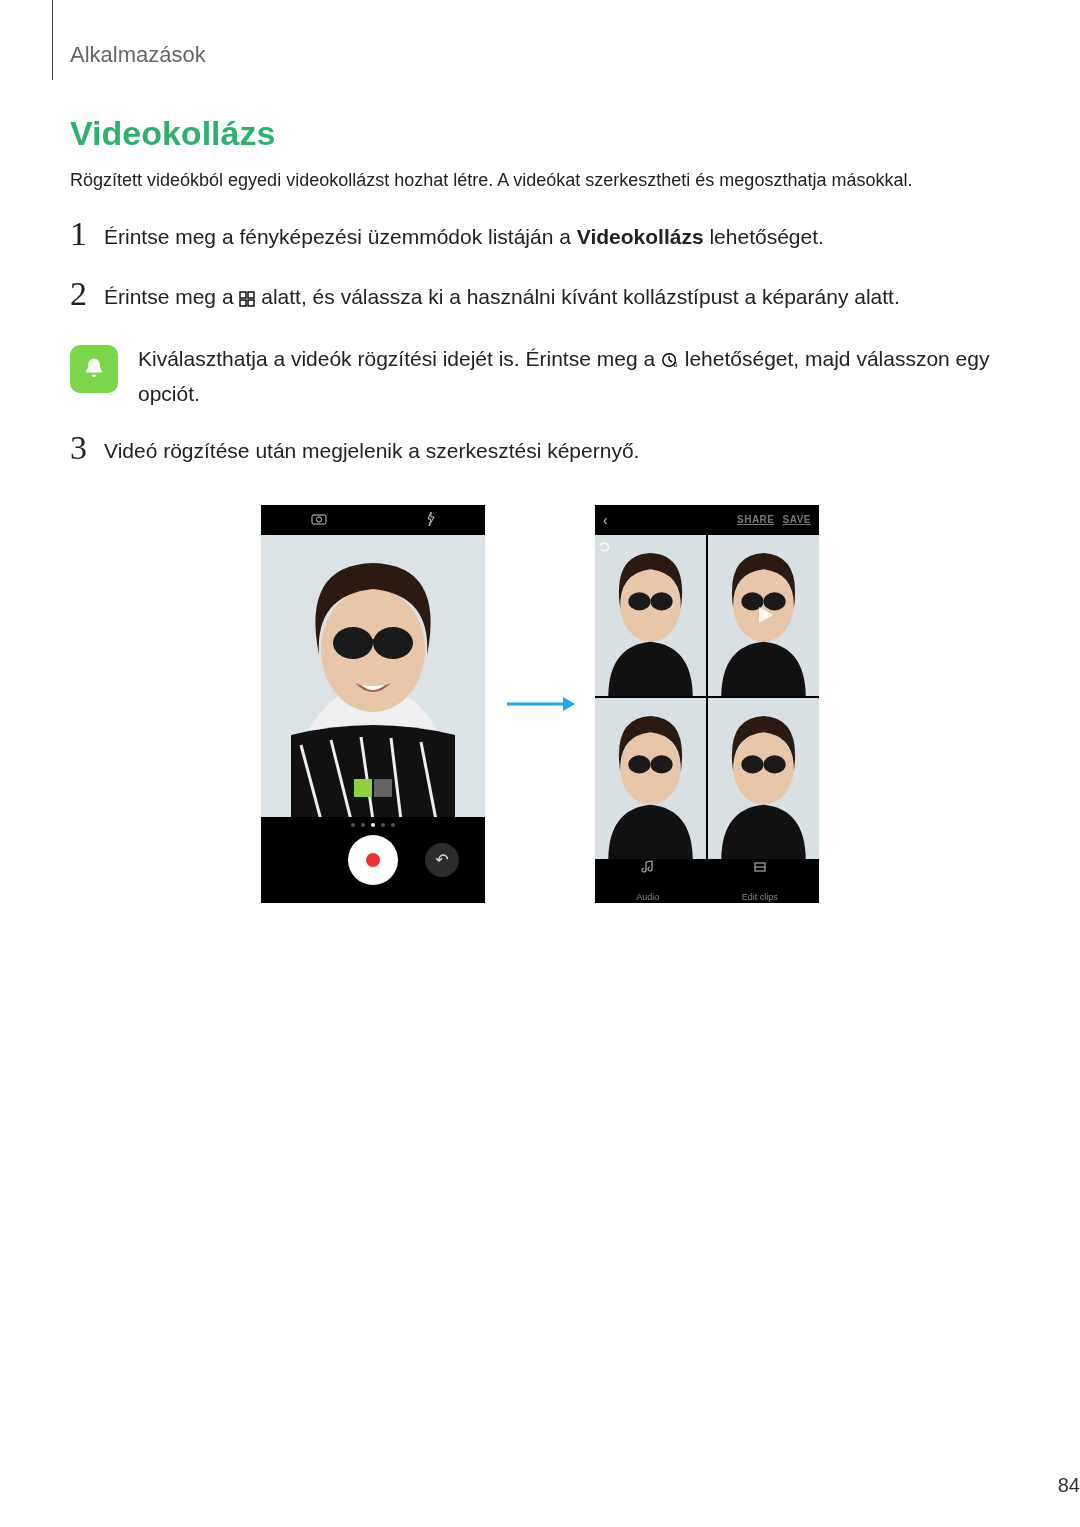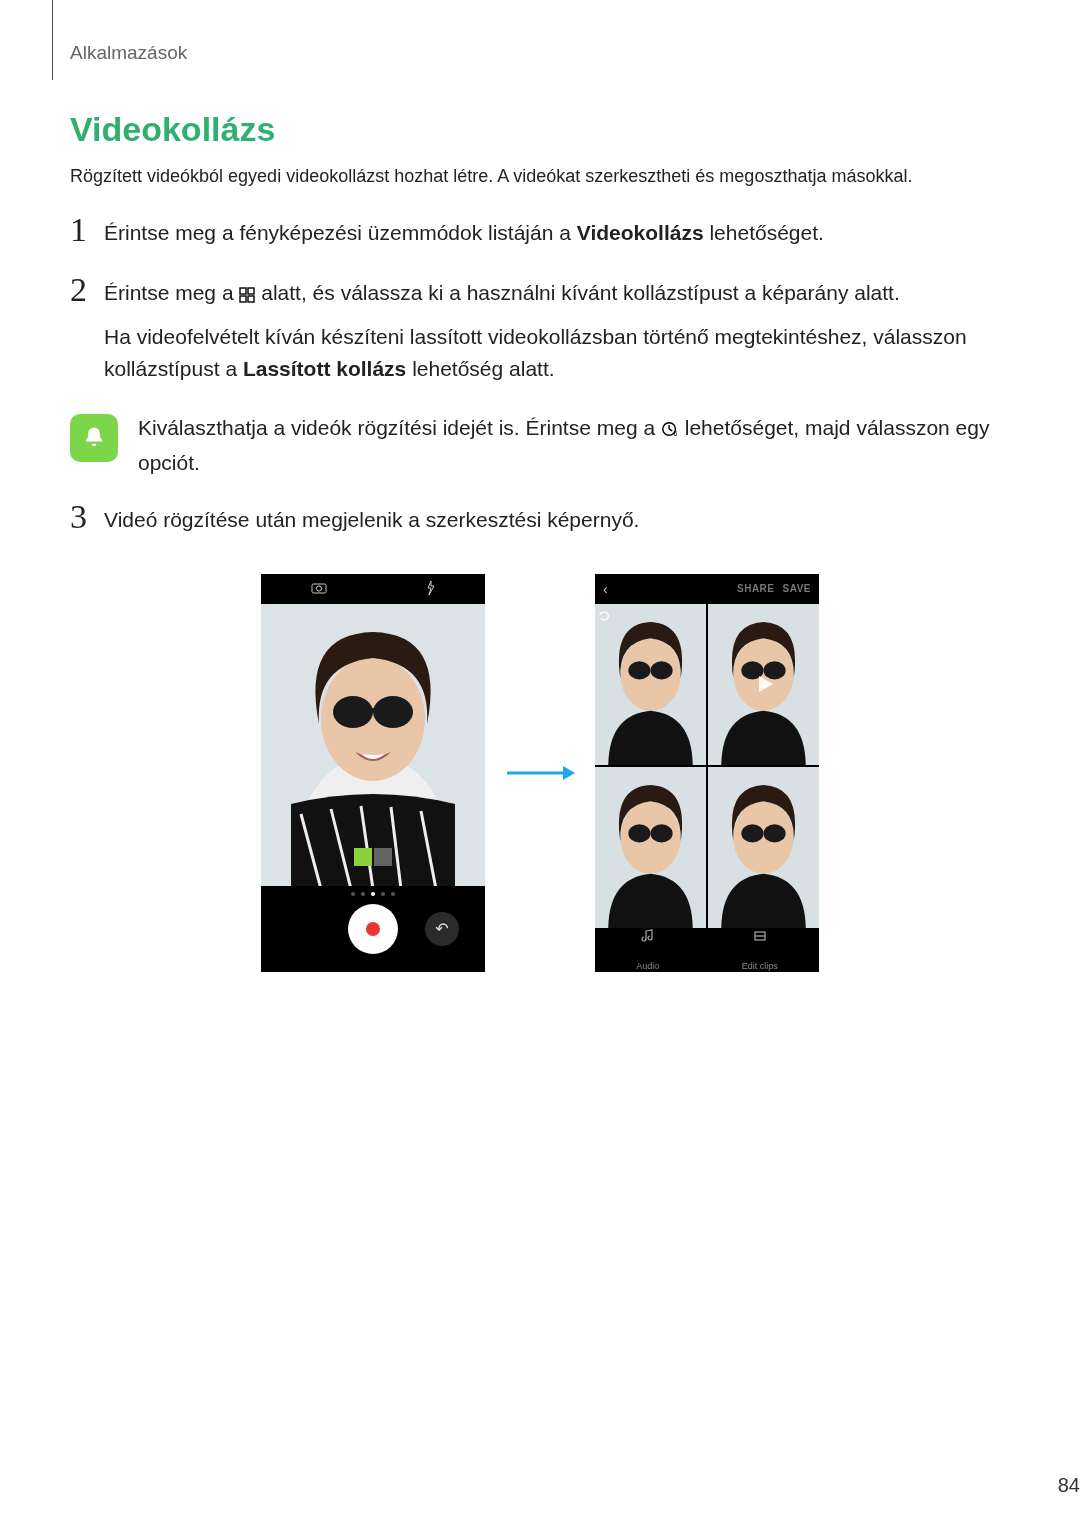--- a/index.html
+++ b/index.html
@@ -17,21 +17,21 @@
   }
   .left-rule {
     position: absolute;
     left: 52px;
     top: 0;
     width: 1px;
     height: 80px;
     background: #444;
   }
   .header {
-    font-size: 19px;
+    font-size: 22px;
     color: #666;
     margin-top: 2px;
     margin-bottom: 46px;
   }
   h2.section-title {
     color: #2fb071;
     font-weight: 700;
     font-size: 34px;
     margin: 0 0 14px 0;
   }
@@ -112,21 +112,21 @@
   .topbar-b {
     height: 30px;
     display: flex;
     align-items: center;
     color: #bbb;
     font-size: 10px;
     padding: 0 8px;
     gap: 8px;
   }
   .topbar-b .spacer { flex: 1; }
-  .topbar-b .tb-btn { color:#777; font-weight:700; letter-spacing:0.5px; }
+  .topbar-b .tb-btn { color:#777; font-weight:700; letter-spacing:0.5px;text-decoration:underline; }
   .photo-area {
     flex: 1;
     position: relative;
     background: #333;
     overflow:hidden;
   }
   .face-draw {
     position:absolute; inset:0;
     display:flex; align-items:center; justify-content:center;
   }
@@ -230,23 +230,20 @@
         <span>Érintse meg a </span>
         <span class="inline-icon">
           <svg width="16" height="16" viewBox="0 0 16 16">
             <rect x="1" y="1" width="6" height="6" fill="none" stroke="#000" stroke-width="1.4"></rect>
             <rect x="9" y="1" width="6" height="6" fill="none" stroke="#000" stroke-width="1.4"></rect>
             <rect x="1" y="9" width="6" height="6" fill="none" stroke="#000" stroke-width="1.4"></rect>
             <rect x="9" y="9" width="6" height="6" fill="none" stroke="#000" stroke-width="1.4"></rect>
           </svg>
         </span>
         <span> alatt, és válassza ki a használni kívánt kollázstípust a képarány alatt.</span>
-      </p>
-      <p>
-        <span>Ha videofelvételt kíván készíteni lassított videokollázsban történő megtekintéshez, válasszon kollázstípust a </span><span class="bold">Lassított kollázs</span><span> lehetőség alatt.</span>
       </p>
     </div>
   </div>
 
   <div class="note-row">
     <div class="bell-badge">
       <svg width="28" height="28" viewBox="0 0 24 24">
         <path d="M12 3a5 5 0 0 0-5 5v3l-2 3v1h14v-1l-2-3V8a5 5 0 0 0-5-5zm-2 14a2 2 0 0 0 4 0h-4z" fill="#fff"></path>
       </svg>
     </div>

